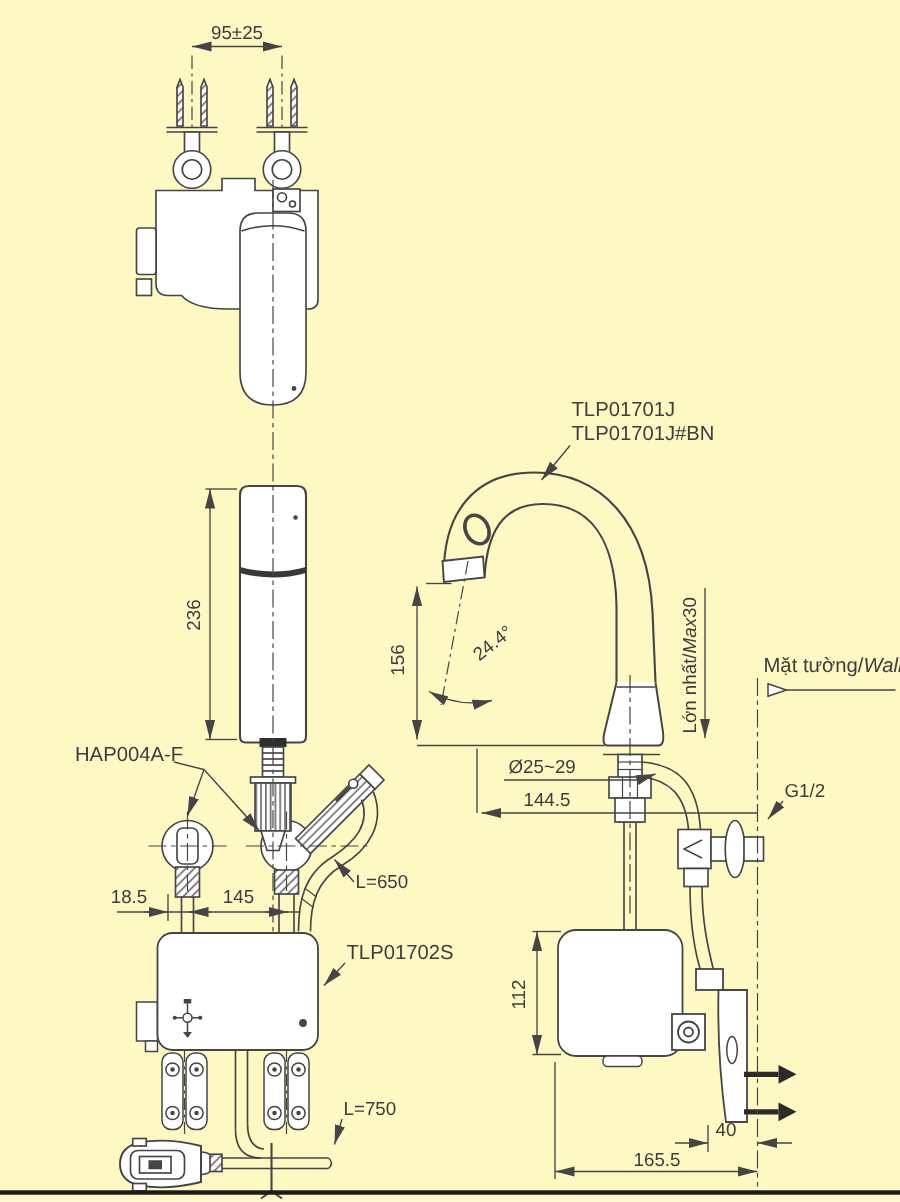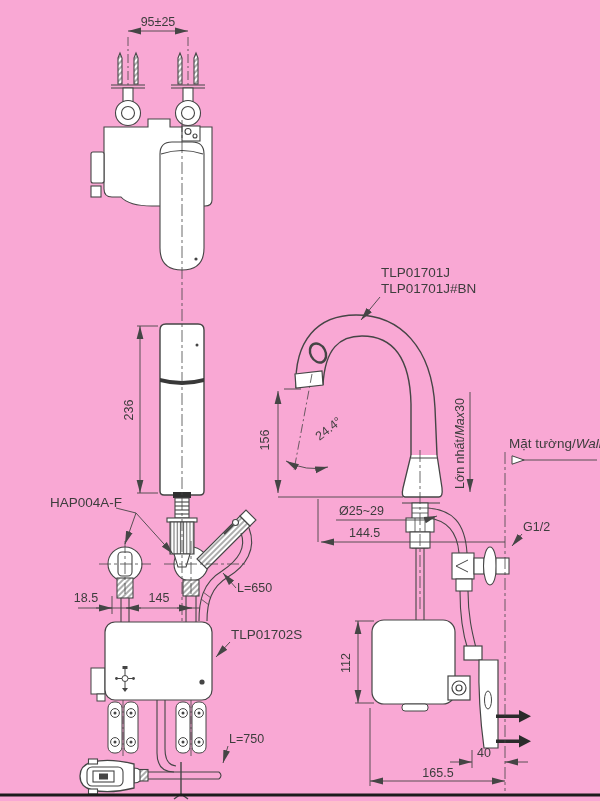--- a/index.html
+++ b/index.html
@@ -1,16 +1,16 @@
 <!DOCTYPE html>
 <html><head>
 <meta charset="utf-8">
 <style>
   html,body{margin:0;padding:0;background:#ffffff;}
-  .page{position:relative;width:600px;height:801px;background:#f9a8d4;overflow:hidden;
+  .page{position:relative;width:600px;height:801px;background:#fef9c3;overflow:hidden;
         font-family:"Liberation Sans","DejaVu Sans",sans-serif;}
   svg text{font-family:"Liberation Sans","DejaVu Sans",sans-serif;fill:#3d3d3d;}
   .dim{font-size:12.5px;}
   .lbl{font-size:13.5px;}
   .it{font-style:italic;}
 </style>
 </head>
 <body>
 
 <div class="page">

